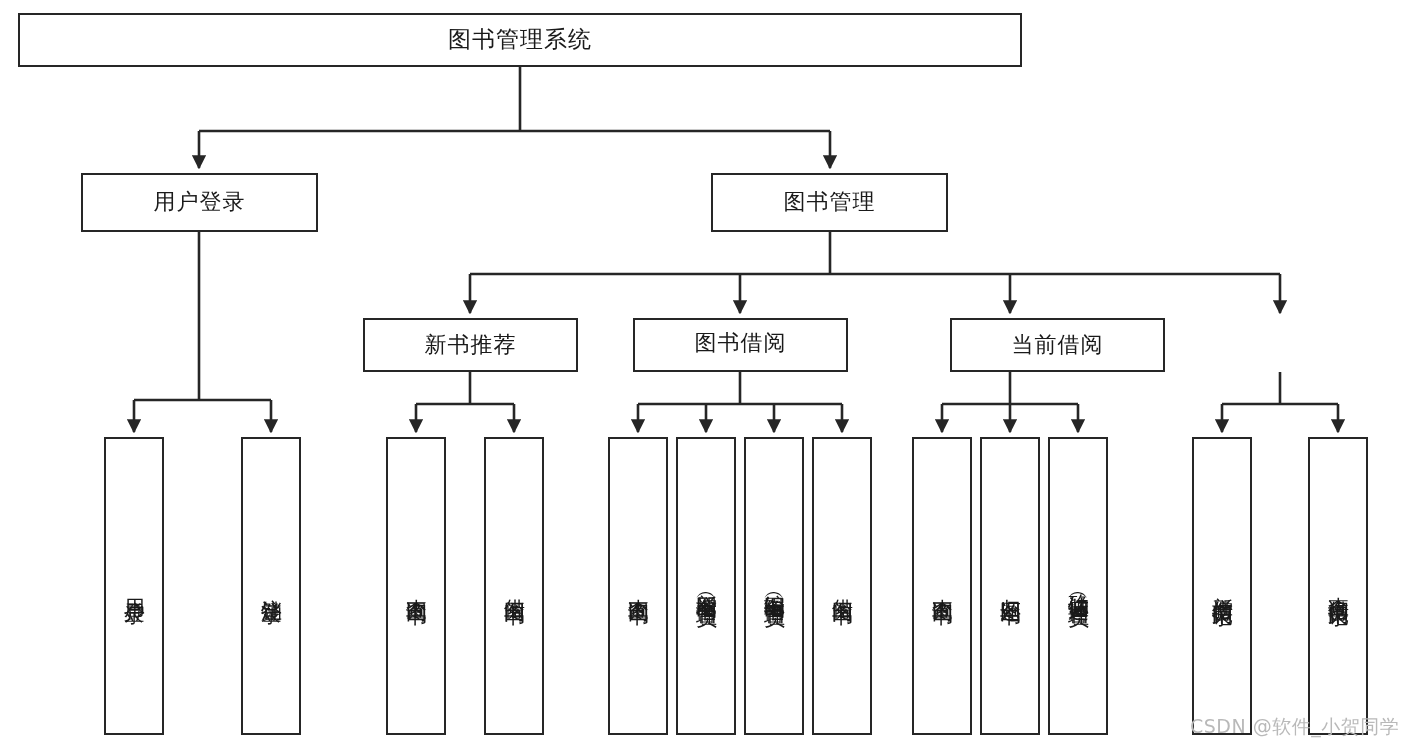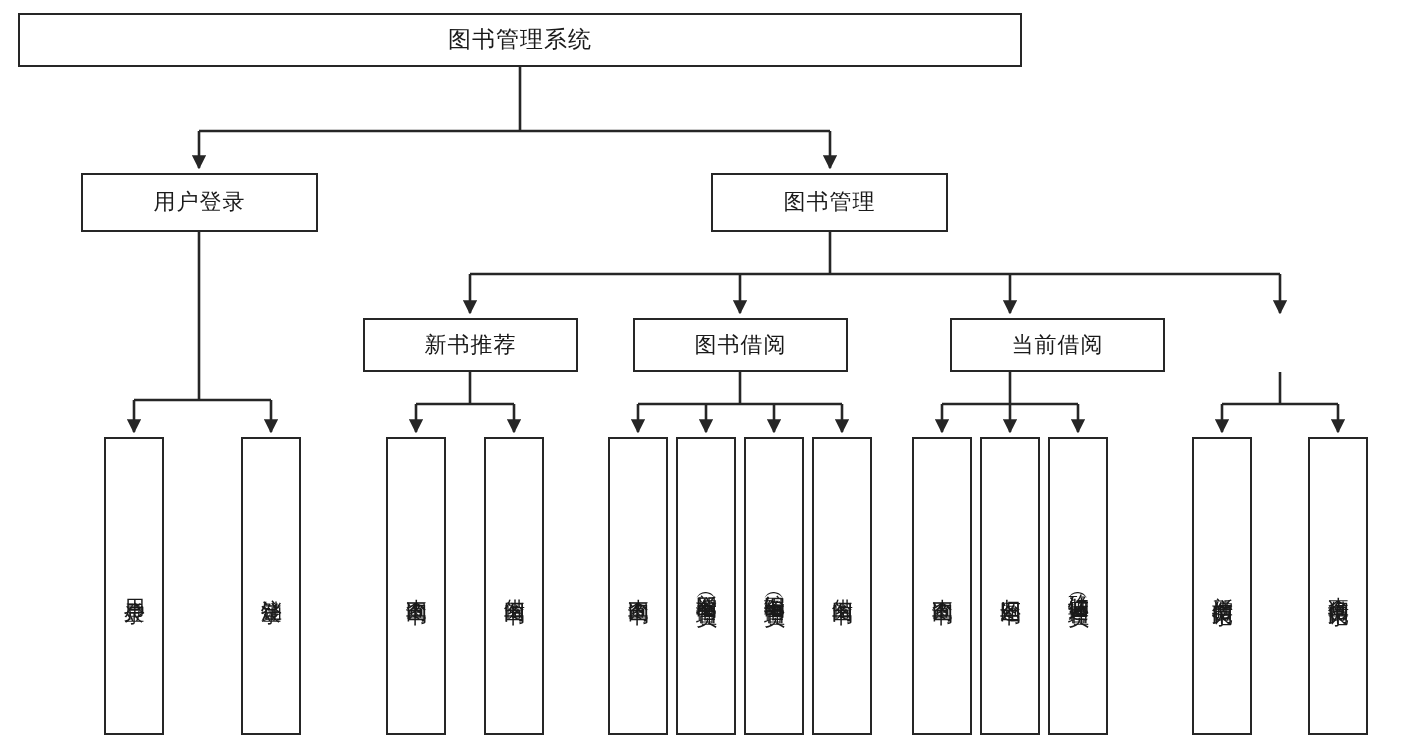--- a/index.html
+++ b/index.html
@@ -127,21 +127,21 @@
   <div class="node horiz" style="left:81px; top:173px; width:237px; height:59px;">
     <span class="node-label">用户登录</span>
   </div>
   <div class="node horiz" style="left:363px; top:318px; width:215px; height:54px;">
     <span class="node-label">新书推荐</span>
   </div>
 
   <div class="node horiz" style="left:711px; top:173px; width:237px; height:59px;">
     <span class="node-label">图书管理</span>
   </div>
-  <div class="node horiz" style="left:633px; top:318px; width:215px; height:54px;">
+  <div class="node horiz" style="left:633px; top:318px; width:215px; height:54px;font-family:Liberation Mono, monospace;">
     <span class="node-label">图书借阅</span>
   </div>
   <div class="node horiz" style="left:903px; top:318px; width:215px; height:54px;margin-left:47px;">
     <span class="node-label">当前借阅</span>
   </div>
 
   <div class="node vert" style="left:104px; top:437px; width:60px; height:298px;">
     <span class="node-label">用户登录</span>
   </div>
   <div class="node vert" style="left:241px; top:437px; width:60px; height:298px;">
@@ -178,14 +178,15 @@
     <span class="node-label">确认归还（管理员）</span>
   </div>
 
   <div class="node vert" style="left:1192px; top:437px; width:60px; height:298px;">
     <span class="node-label">新增借阅记录</span>
   </div>
   <div class="node vert" style="left:1308px; top:437px; width:60px; height:298px;">
     <span class="node-label">查询借阅记录</span>
   </div>
 
+  <div class="watermark" style="left:1190px; top:714px;">CSDN @软件_小贺同学</div>
 
 </div>
 
 </body></html>

